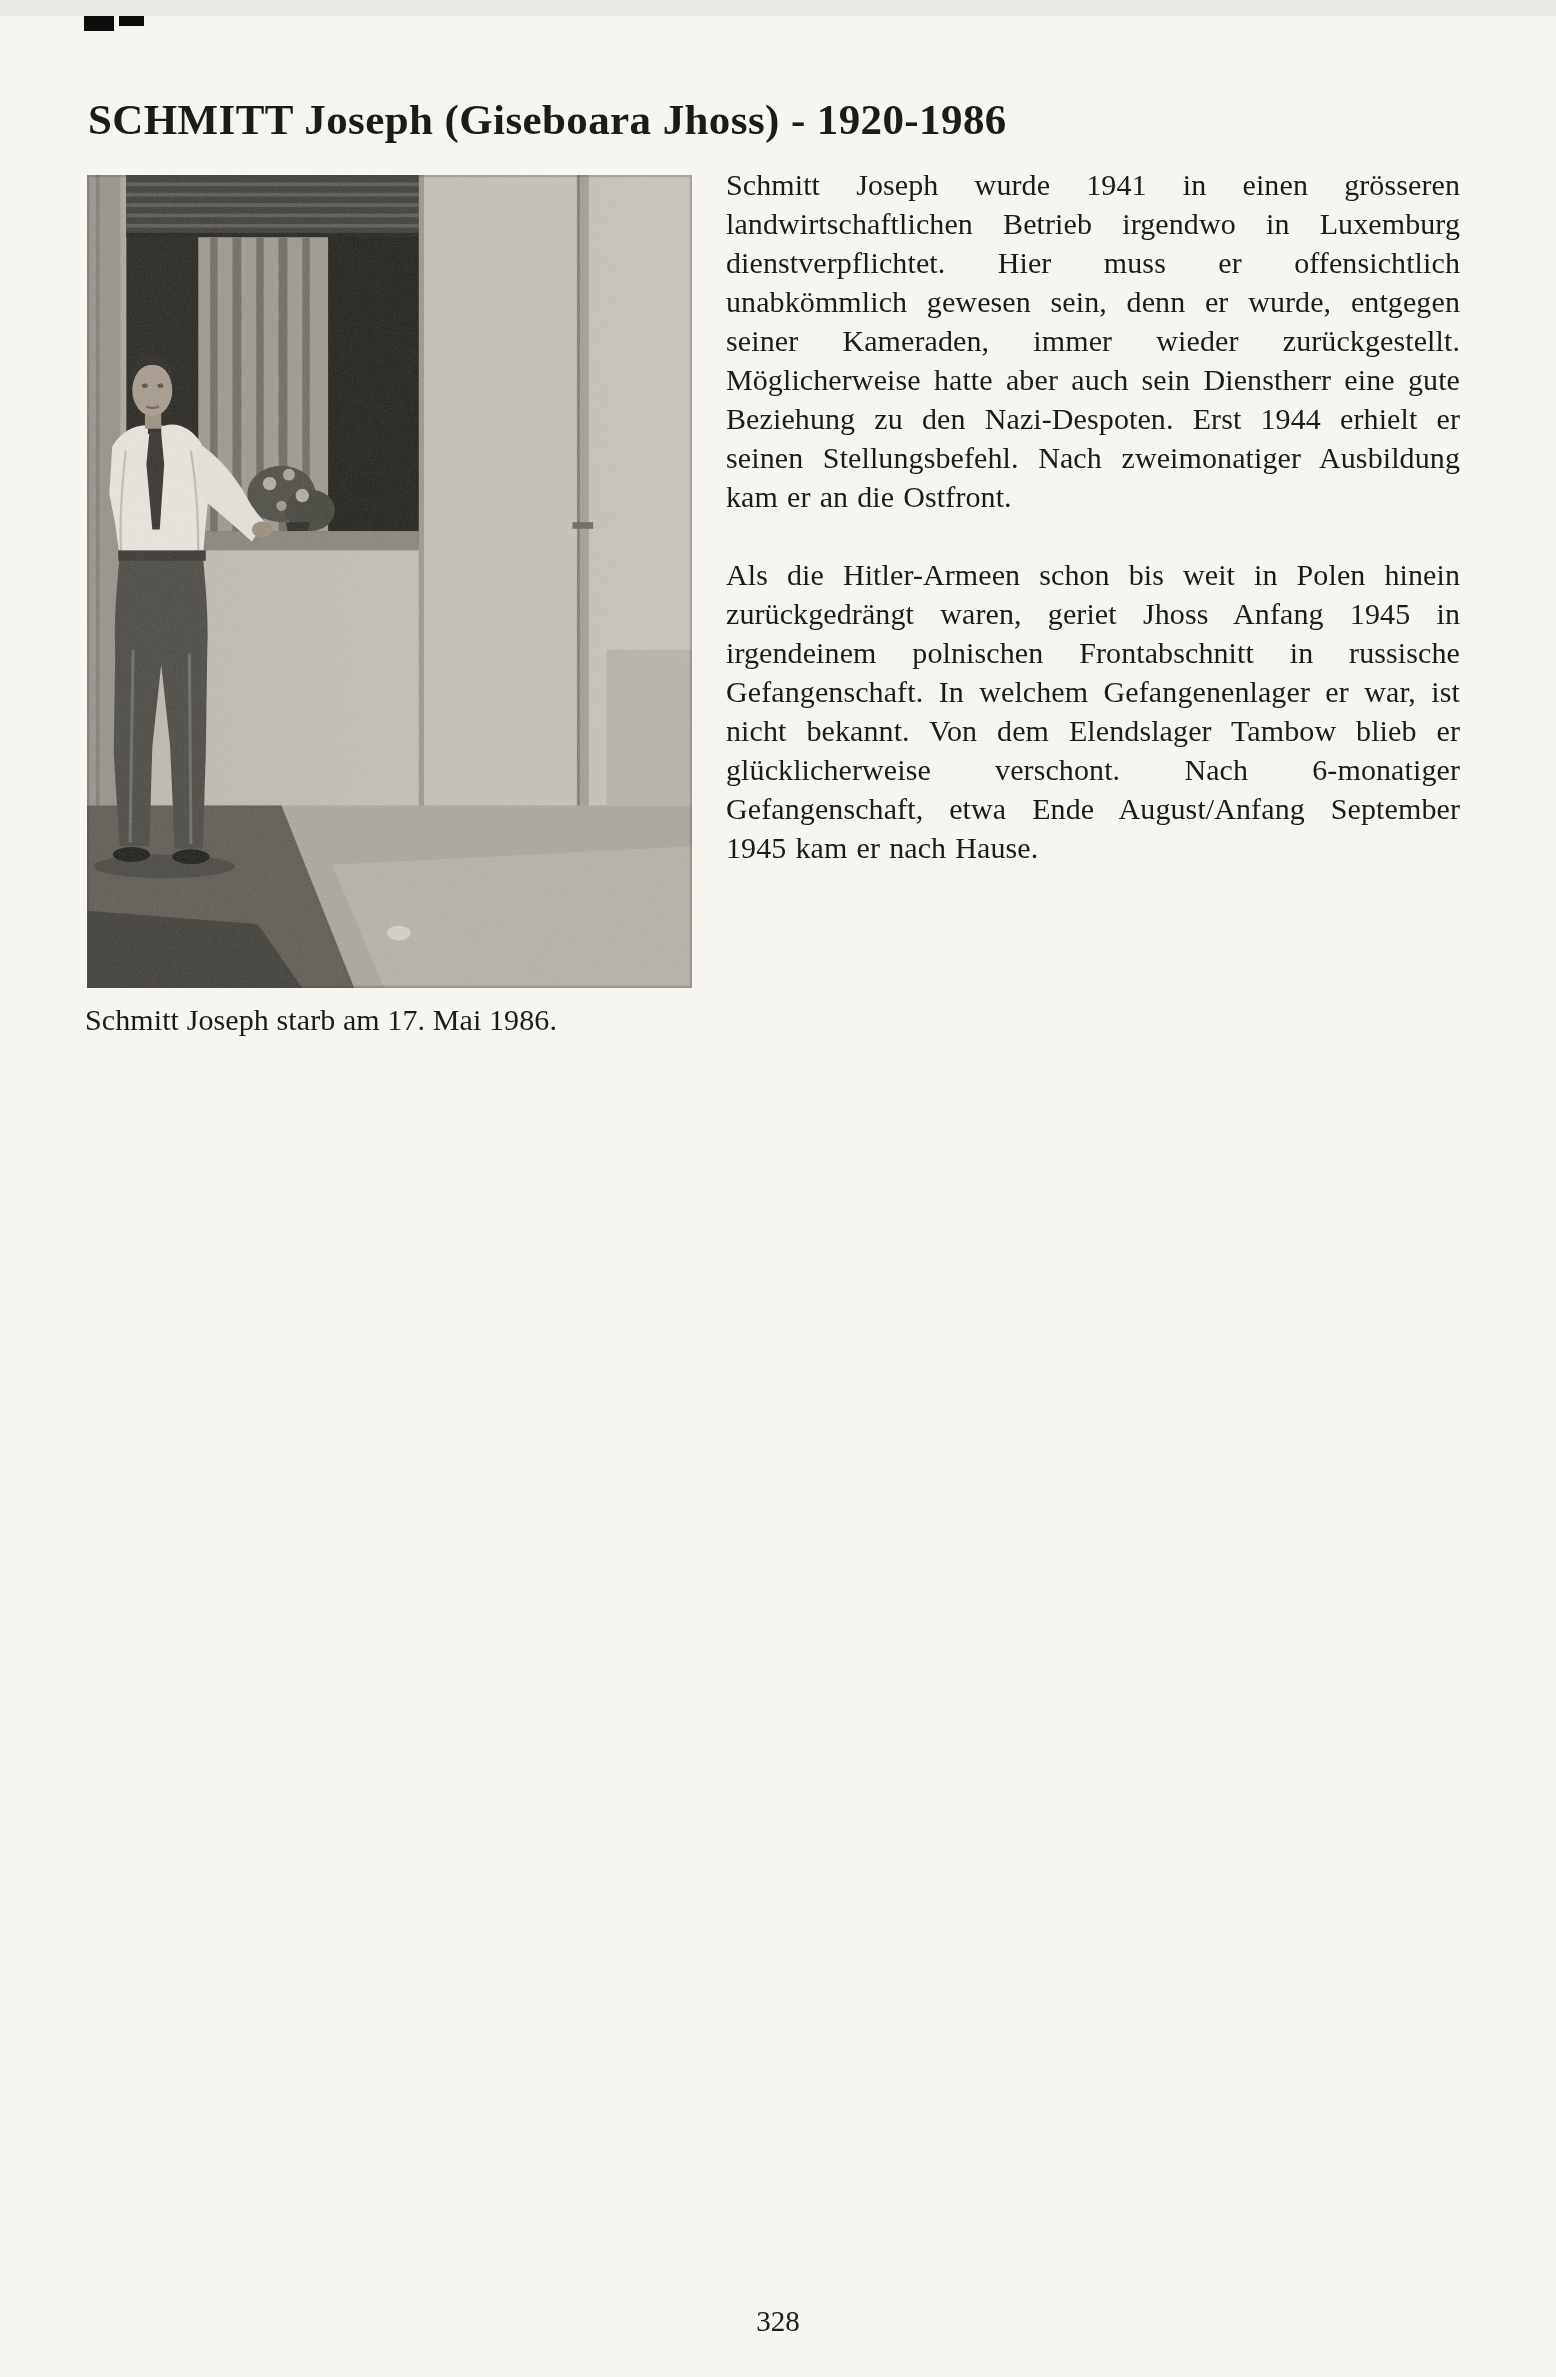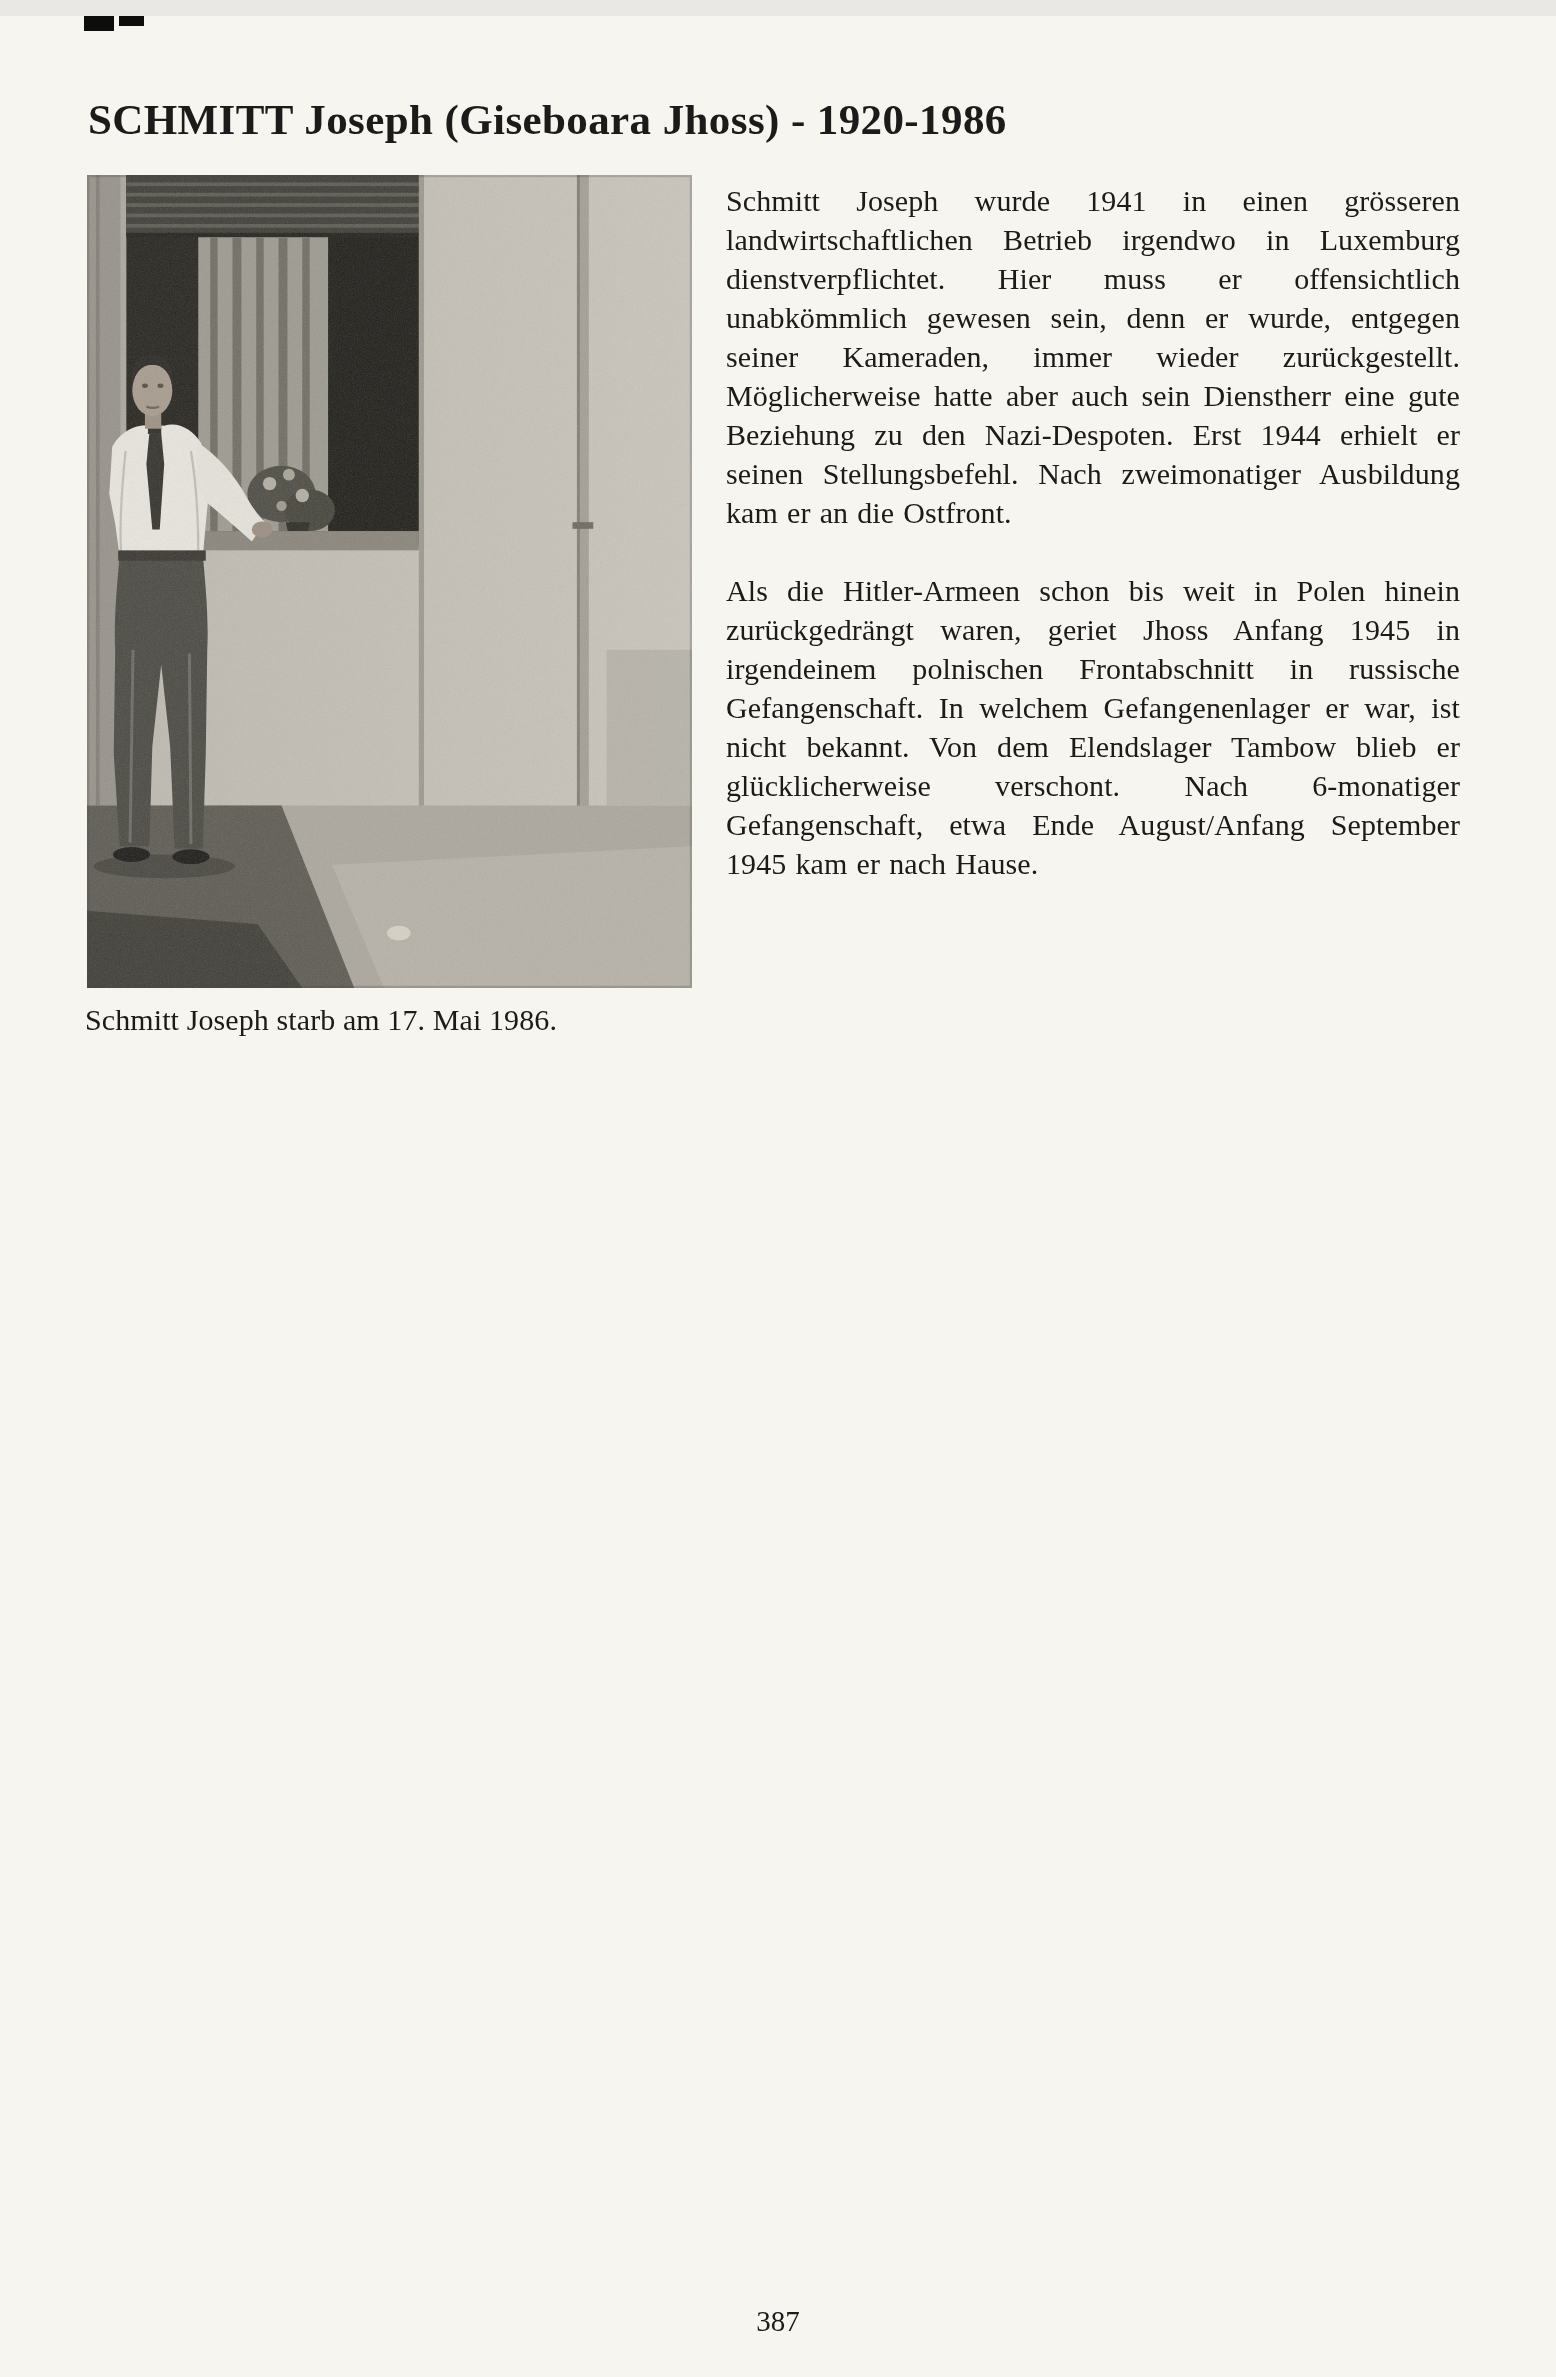--- a/index.html
+++ b/index.html
@@ -42,21 +42,21 @@
     position: absolute;
     left: 85px;
     top: 987px;
     font-size: 30px;
     letter-spacing: 0.1px;
   }
 
   .bodytext {
     position: absolute;
     left: 726px;
-    top: 165px;
+    top: 149px;
     width: 734px;
     font-size: 30px;
     line-height: 39px;
     text-align: justify;
     word-spacing: 1.5px;
     letter-spacing: 0.1px;
     hyphens: auto;
     -webkit-hyphens: auto;
   }
   .bodytext p + p { margin-top: 39px; }
@@ -201,18 +201,18 @@
     </svg>
   </div>
 
   <div class="caption">Schmitt Joseph starb am 17. Mai 1986.</div>
 
   <div class="bodytext">
     <p>Schmitt Joseph wurde 1941 in einen grösseren landwirtschaftlichen Betrieb irgendwo in Luxemburg dienstverpflichtet. Hier muss er offensichtlich unabkömmlich gewesen sein, denn er wurde, entgegen seiner Kameraden, immer wieder zurückgestellt. Möglicherweise hatte aber auch sein Dienstherr eine gute Beziehung zu den Nazi-Despoten. Erst 1944 erhielt er seinen Stellungsbefehl. Nach zweimonatiger Ausbildung kam er an die Ostfront.</p>
     <p>Als die Hitler-Armeen schon bis weit in Polen hinein zurückgedrängt waren, geriet Jhoss Anfang 1945 in irgendeinem polnischen Frontabschnitt in russische Gefangenschaft. In welchem Gefangenenlager er war, ist nicht bekannt. Von dem Elendslager Tambow blieb er glücklicherweise verschont. Nach 6-monatiger Gefangenschaft, etwa Ende August/Anfang September 1945 kam er nach Hause.</p>
   </div>
 
-  <div class="pagenum">387</div>
+  <div class="pagenum">328</div>
 
   <div class="scan-mark mark-bottom"></div>
 
 </div>
 
 
 </body></html>

